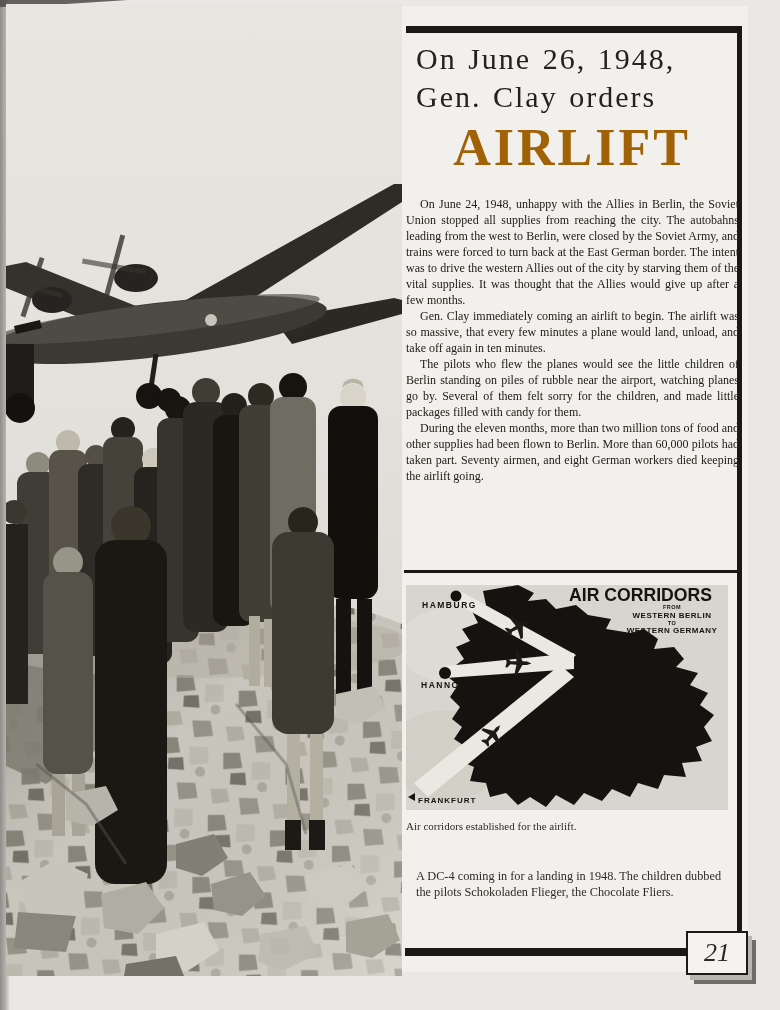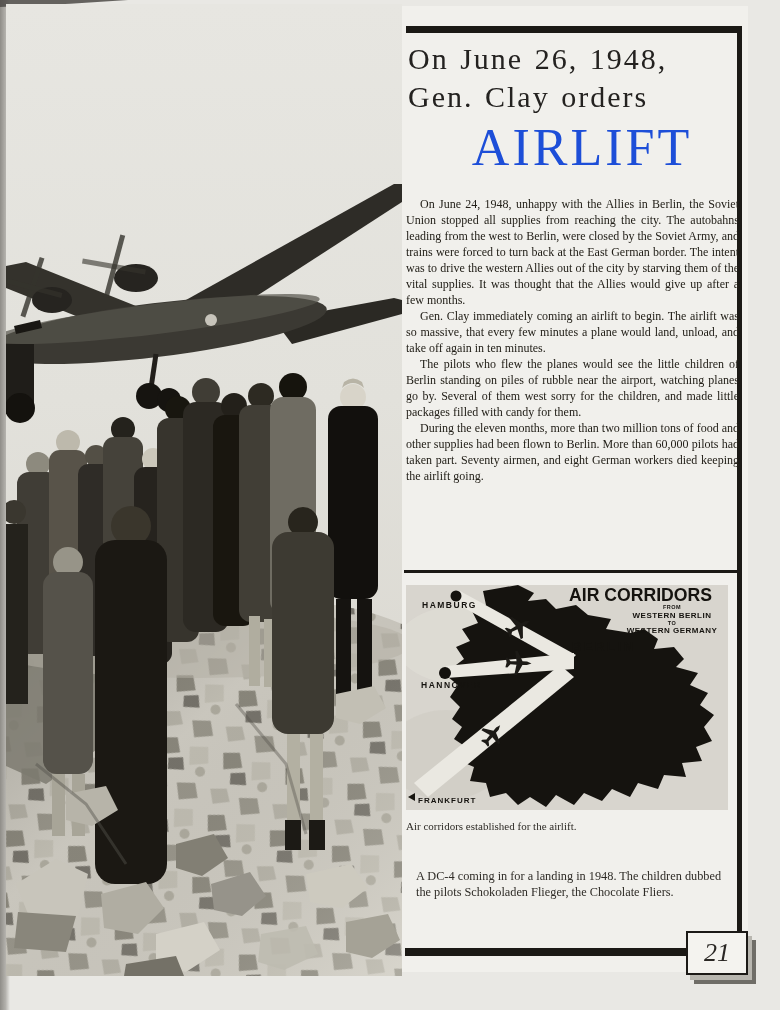--- a/index.html
+++ b/index.html
@@ -14,23 +14,23 @@
     background:#4c4a47;clip-path:polygon(0 0,100% 0,55% 55%,0 100%);opacity:.85;}
   .photo{position:absolute;left:6px;top:4px;width:396px;height:972px;margin:0;}
   .photo svg{display:block;width:100%;height:100%;}
   .column-bg{position:absolute;left:402px;top:6px;width:346px;height:966px;background:#f1f0ec;}
   .top-bar{position:absolute;left:406px;top:26px;width:336px;height:7px;background:#1b1915;}
   .right-rule{position:absolute;left:737px;top:26px;width:5px;height:905px;background:#1b1915;}
   .mid-rule{position:absolute;left:404px;top:570px;width:338px;height:3px;background:#1b1915;}
   .bottom-bar{position:absolute;left:405px;top:948px;width:299px;height:8px;background:#1b1915;}
   .headline{position:absolute;left:408px;top:40px;width:330px;line-height:38px;
     font-size:30px;letter-spacing:2px;word-spacing:2px;color:#242220;}
-  .headline .hl-line{display:block;}
-  .big-title{position:absolute;left:415px;top:118px;width:334px;text-align:center;
-    font-size:52px;font-weight:normal;letter-spacing:3px;color:#1d4ed8;}
+  .headline .hl-line{display:block;margin-left:8px;}
+  .big-title{position:absolute;left:405px;top:118px;width:334px;text-align:center;
+    font-size:52px;font-weight:bold;letter-spacing:3px;color:#a16207;}
   .body-text{position:absolute;left:406px;top:196px;width:333px;
     font-size:12px;line-height:16px;text-align:justify;color:#232019;}
   .body-text p{margin:0;text-indent:14px;}
   .map{position:absolute;left:406px;top:585px;width:322px;height:225px;margin:0;}
   .map svg{display:block;width:100%;height:100%;}
   .map-caption{position:absolute;left:406px;top:820px;width:330px;
     font-size:11px;color:#2e2b26;margin:0;}
   .photo-caption{position:absolute;left:416px;top:869px;width:316px;
     font-size:12.3px;line-height:15.6px;color:#2e2b26;margin:0;}
   .page-tab{position:absolute;left:686px;top:931px;width:62px;height:44px;
@@ -186,21 +186,21 @@
 
   <h2 class="headline" style="margin:0;font-weight:normal;">
     <span class="hl-line">On June 26, 1948,</span>
     <span class="hl-line">Gen. Clay orders</span>
   </h2>
   <h1 class="big-title" style="margin:0;">AIRLIFT</h1>
 
   <article class="body-text">
     <p>On June 24, 1948, unhappy with the Allies in Berlin, the Soviet Union stopped all supplies from reaching the city.  The autobahns leading from the west to Berlin, were closed by the Soviet Army, and trains were forced to turn back at the East German border.  The intent was to drive the western Allies out of the city by starving them of the vital supplies.  It was thought that the Allies would give up after a few months.</p>
     <p>Gen. Clay immediately coming an airlift to begin.  The airlift was so massive, that every few minutes a plane would land, unload, and take off again in ten minutes.</p>
-    <p>The pilots who flew the planes would see the little children of Berlin standing on piles of rubble near the airport, watching planes go by.  Several of them west sorry for the children, and made little packages filled with candy for them.</p>
+    <p>The pilots who flew the planes would see the little children of Berlin standing on piles of rubble near the airport, watching planes go by.  Several of them felt sorry for the children, and made little packages filled with candy for them.</p>
     <p>During the eleven months, more than two million tons of food and other supplies had been flown to Berlin.  More than 60,000 pilots had taken part.  Seventy airmen, and eight German workers died keeping the airlift going.</p>
   </article>
 
   <div class="mid-rule"></div>
 
   <figure class="map">
     <svg viewBox="0 0 322 225" preserveAspectRatio="none">
       <rect x="0" y="0" width="322" height="225" fill="#d8d5ce"></rect>
       <ellipse cx="60" cy="60" rx="70" ry="40" fill="#e0ddd6" opacity="0.7"></ellipse>
       <ellipse cx="40" cy="170" rx="60" ry="45" fill="#cecbc3" opacity="0.6"></ellipse>

